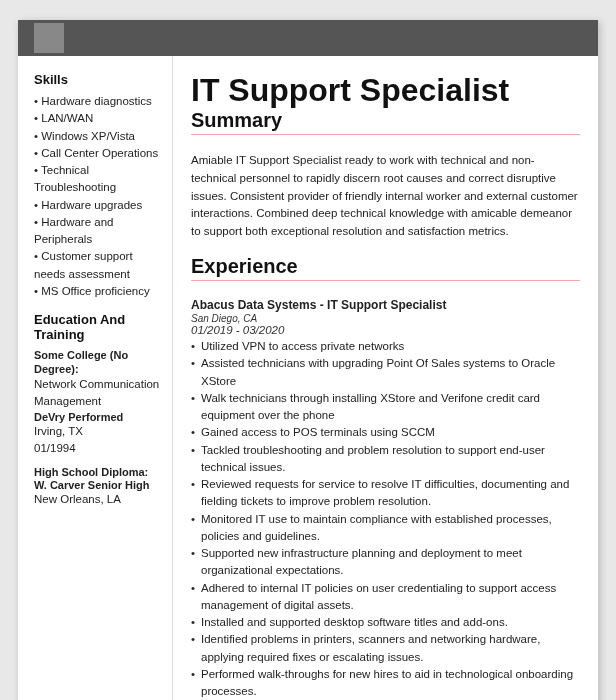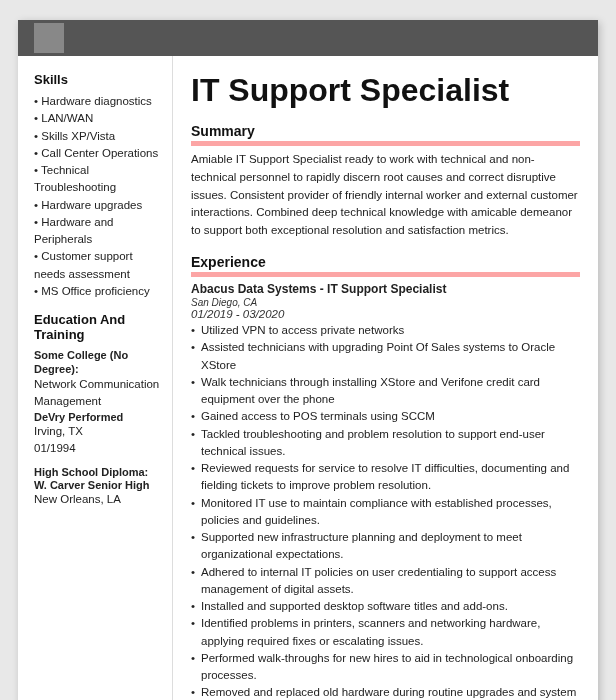--- a/index.html
+++ b/index.html
@@ -75,29 +75,28 @@
     }
     
     .main {
       flex: 1;
       padding: 16px 18px 16px 18px;
     }
     .resume-title {
       font-size: 32px;
       font-weight: bold;
       color: #111;
-      margin-bottom: 14px;
       font-family: Arial, sans-serif;
     }
     .section-heading {
-      font-size: 14px;
+      font-size: 20px;
       font-weight: bold;
       color: #111;
-      margin-bottom: 5px;
-      border-bottom: 5px solid #fca5a5;
+      margin-bottom: 17px;
+      border-bottom: 1px solid #fca5a5;
       padding-bottom: 2px;
     }
     .summary-text {
       font-size: 11.5px;
       color: #222;
       line-height: 1.55;
       margin-bottom: 14px;
     }
     .exp-company {
       font-weight: bold;
@@ -142,21 +141,21 @@
   <div class="top-bar">
     <div class="top-bar-square"></div>
   </div>
   <div class="content-area">
 
     <div class="sidebar">
       <div class="sidebar-section-title">Skills</div>
       <ul>
         <li>Hardware diagnostics</li>
         <li>LAN/WAN</li>
-        <li>Skills XP/Vista</li>
+        <li>Windows XP/Vista</li>
         <li>Call Center Operations</li>
         <li>Technical Troubleshooting</li>
         <li>Hardware upgrades</li>
         <li>Hardware and Peripherals</li>
         <li>Customer support needs assessment</li>
         <li>MS Office proficiency</li>
       </ul>
 
       <div class="sidebar-section-title">Education And Training</div>
 

